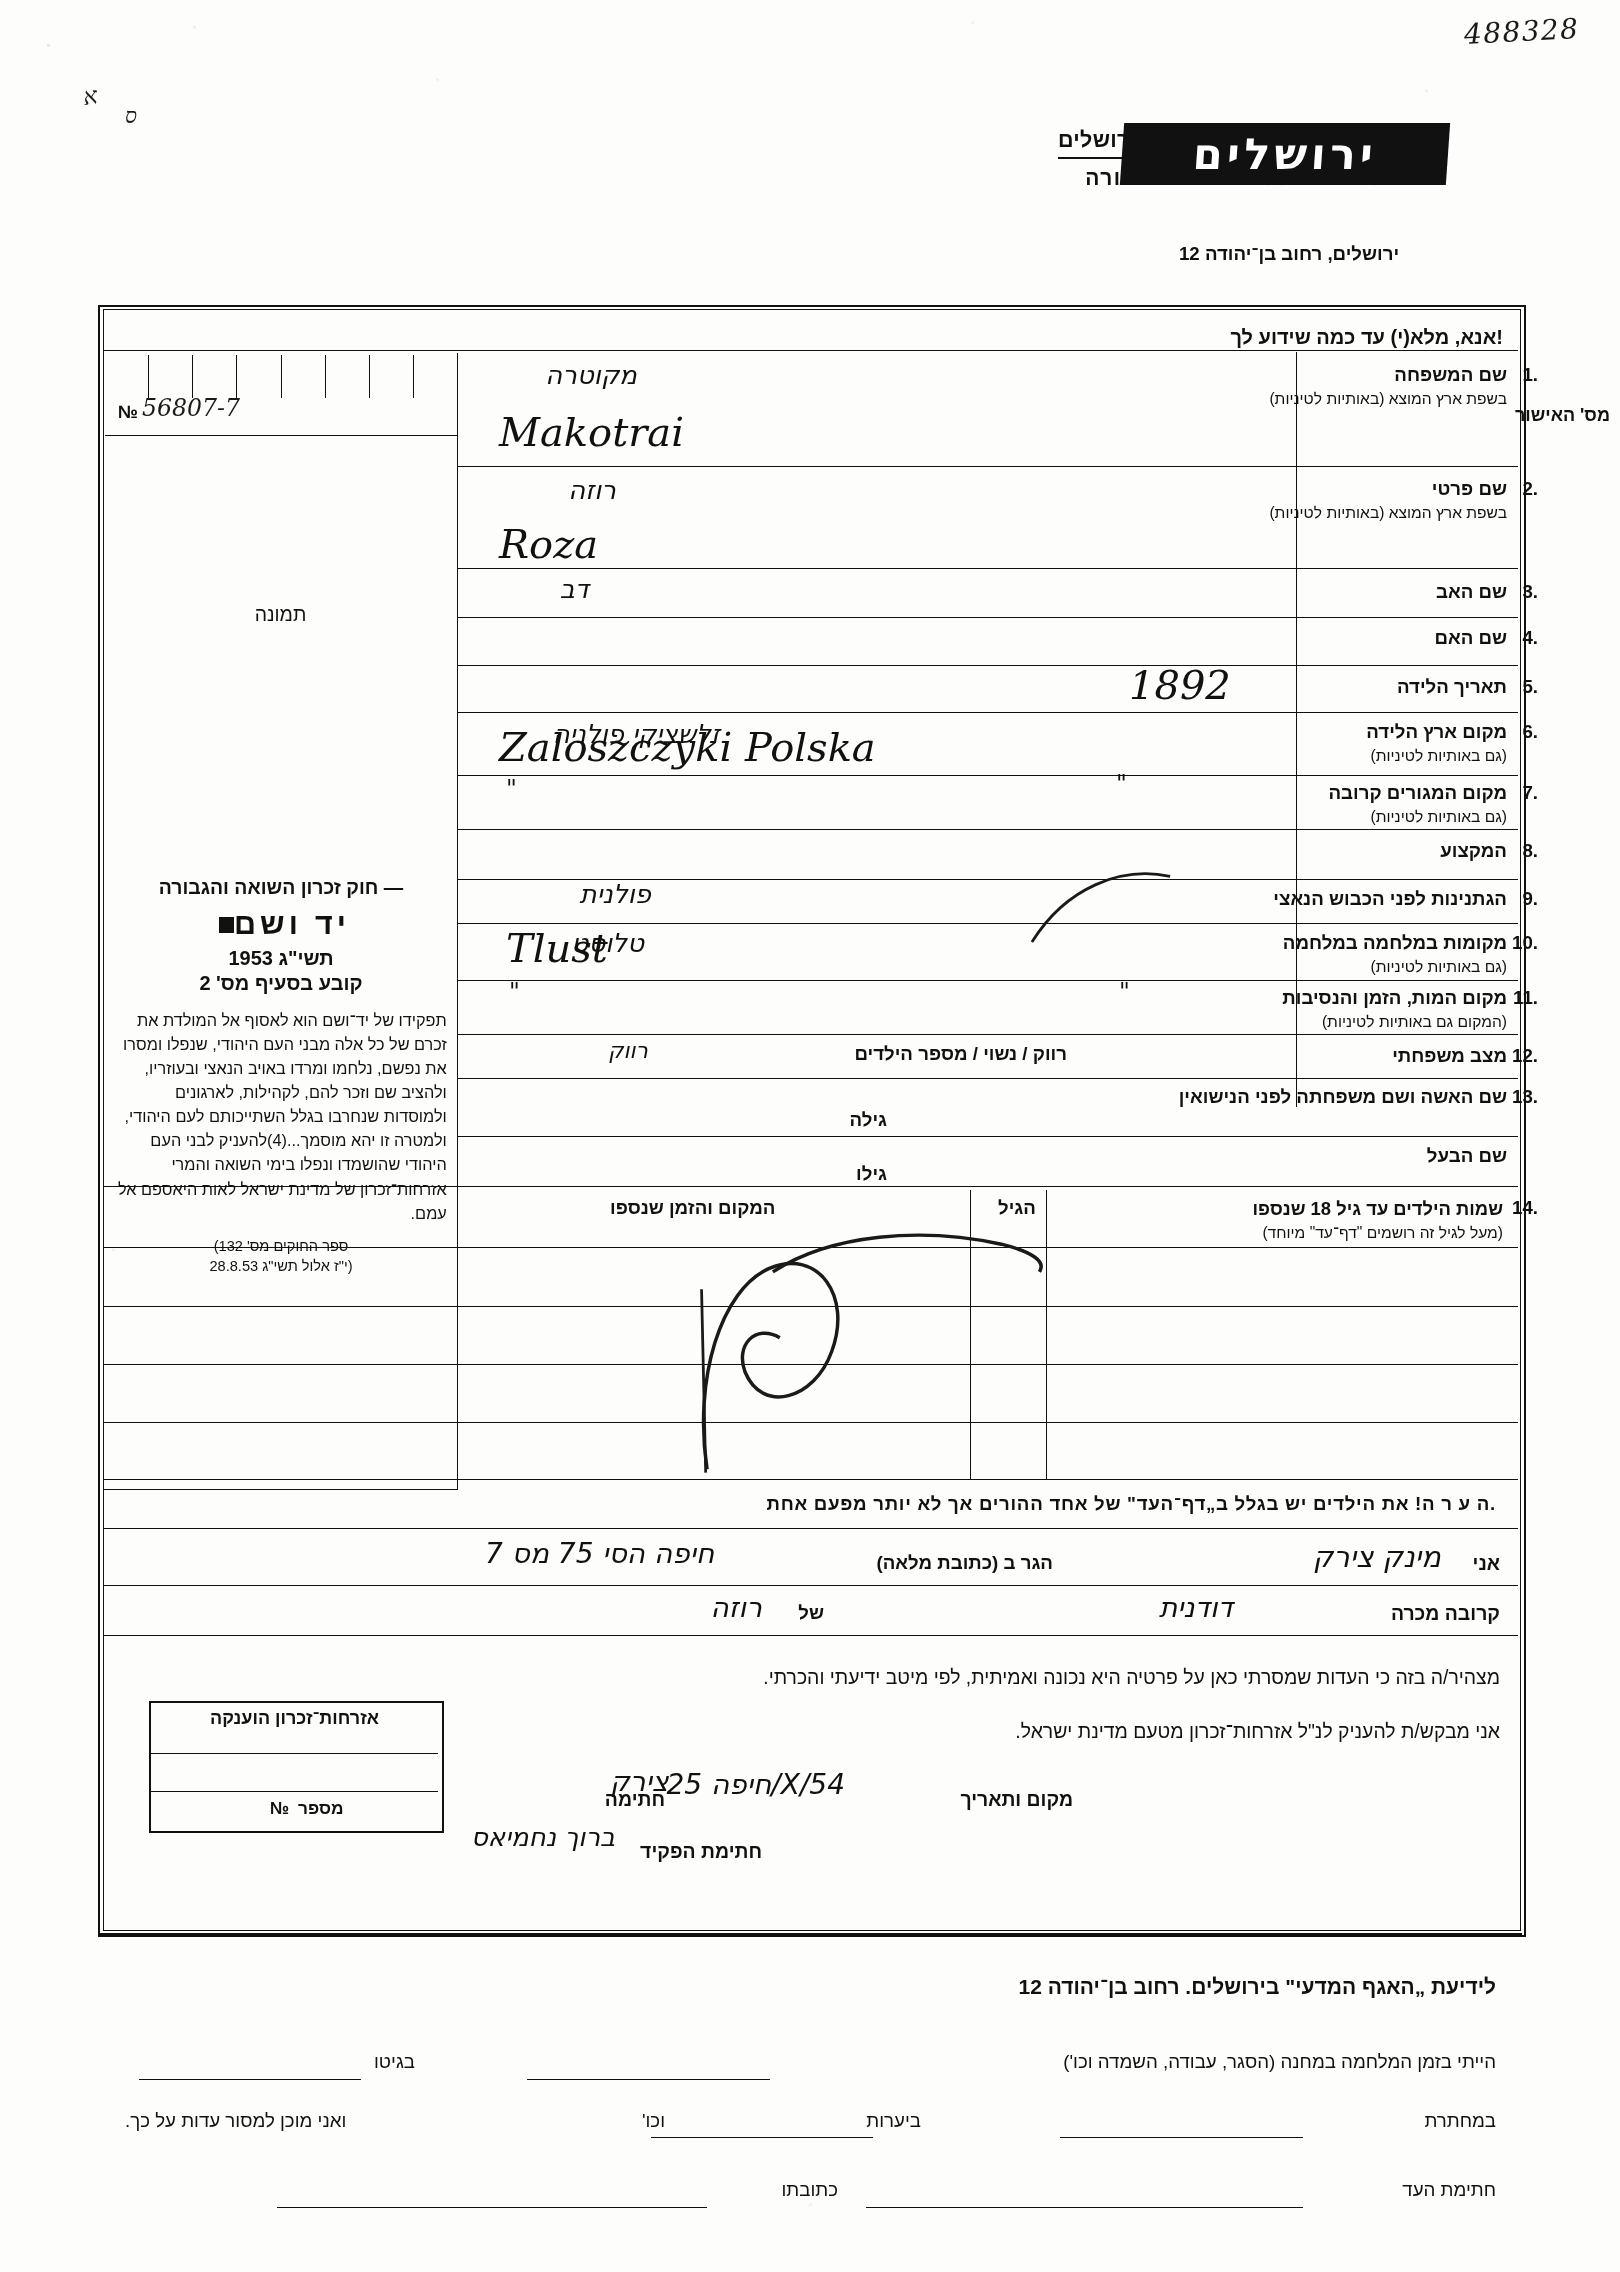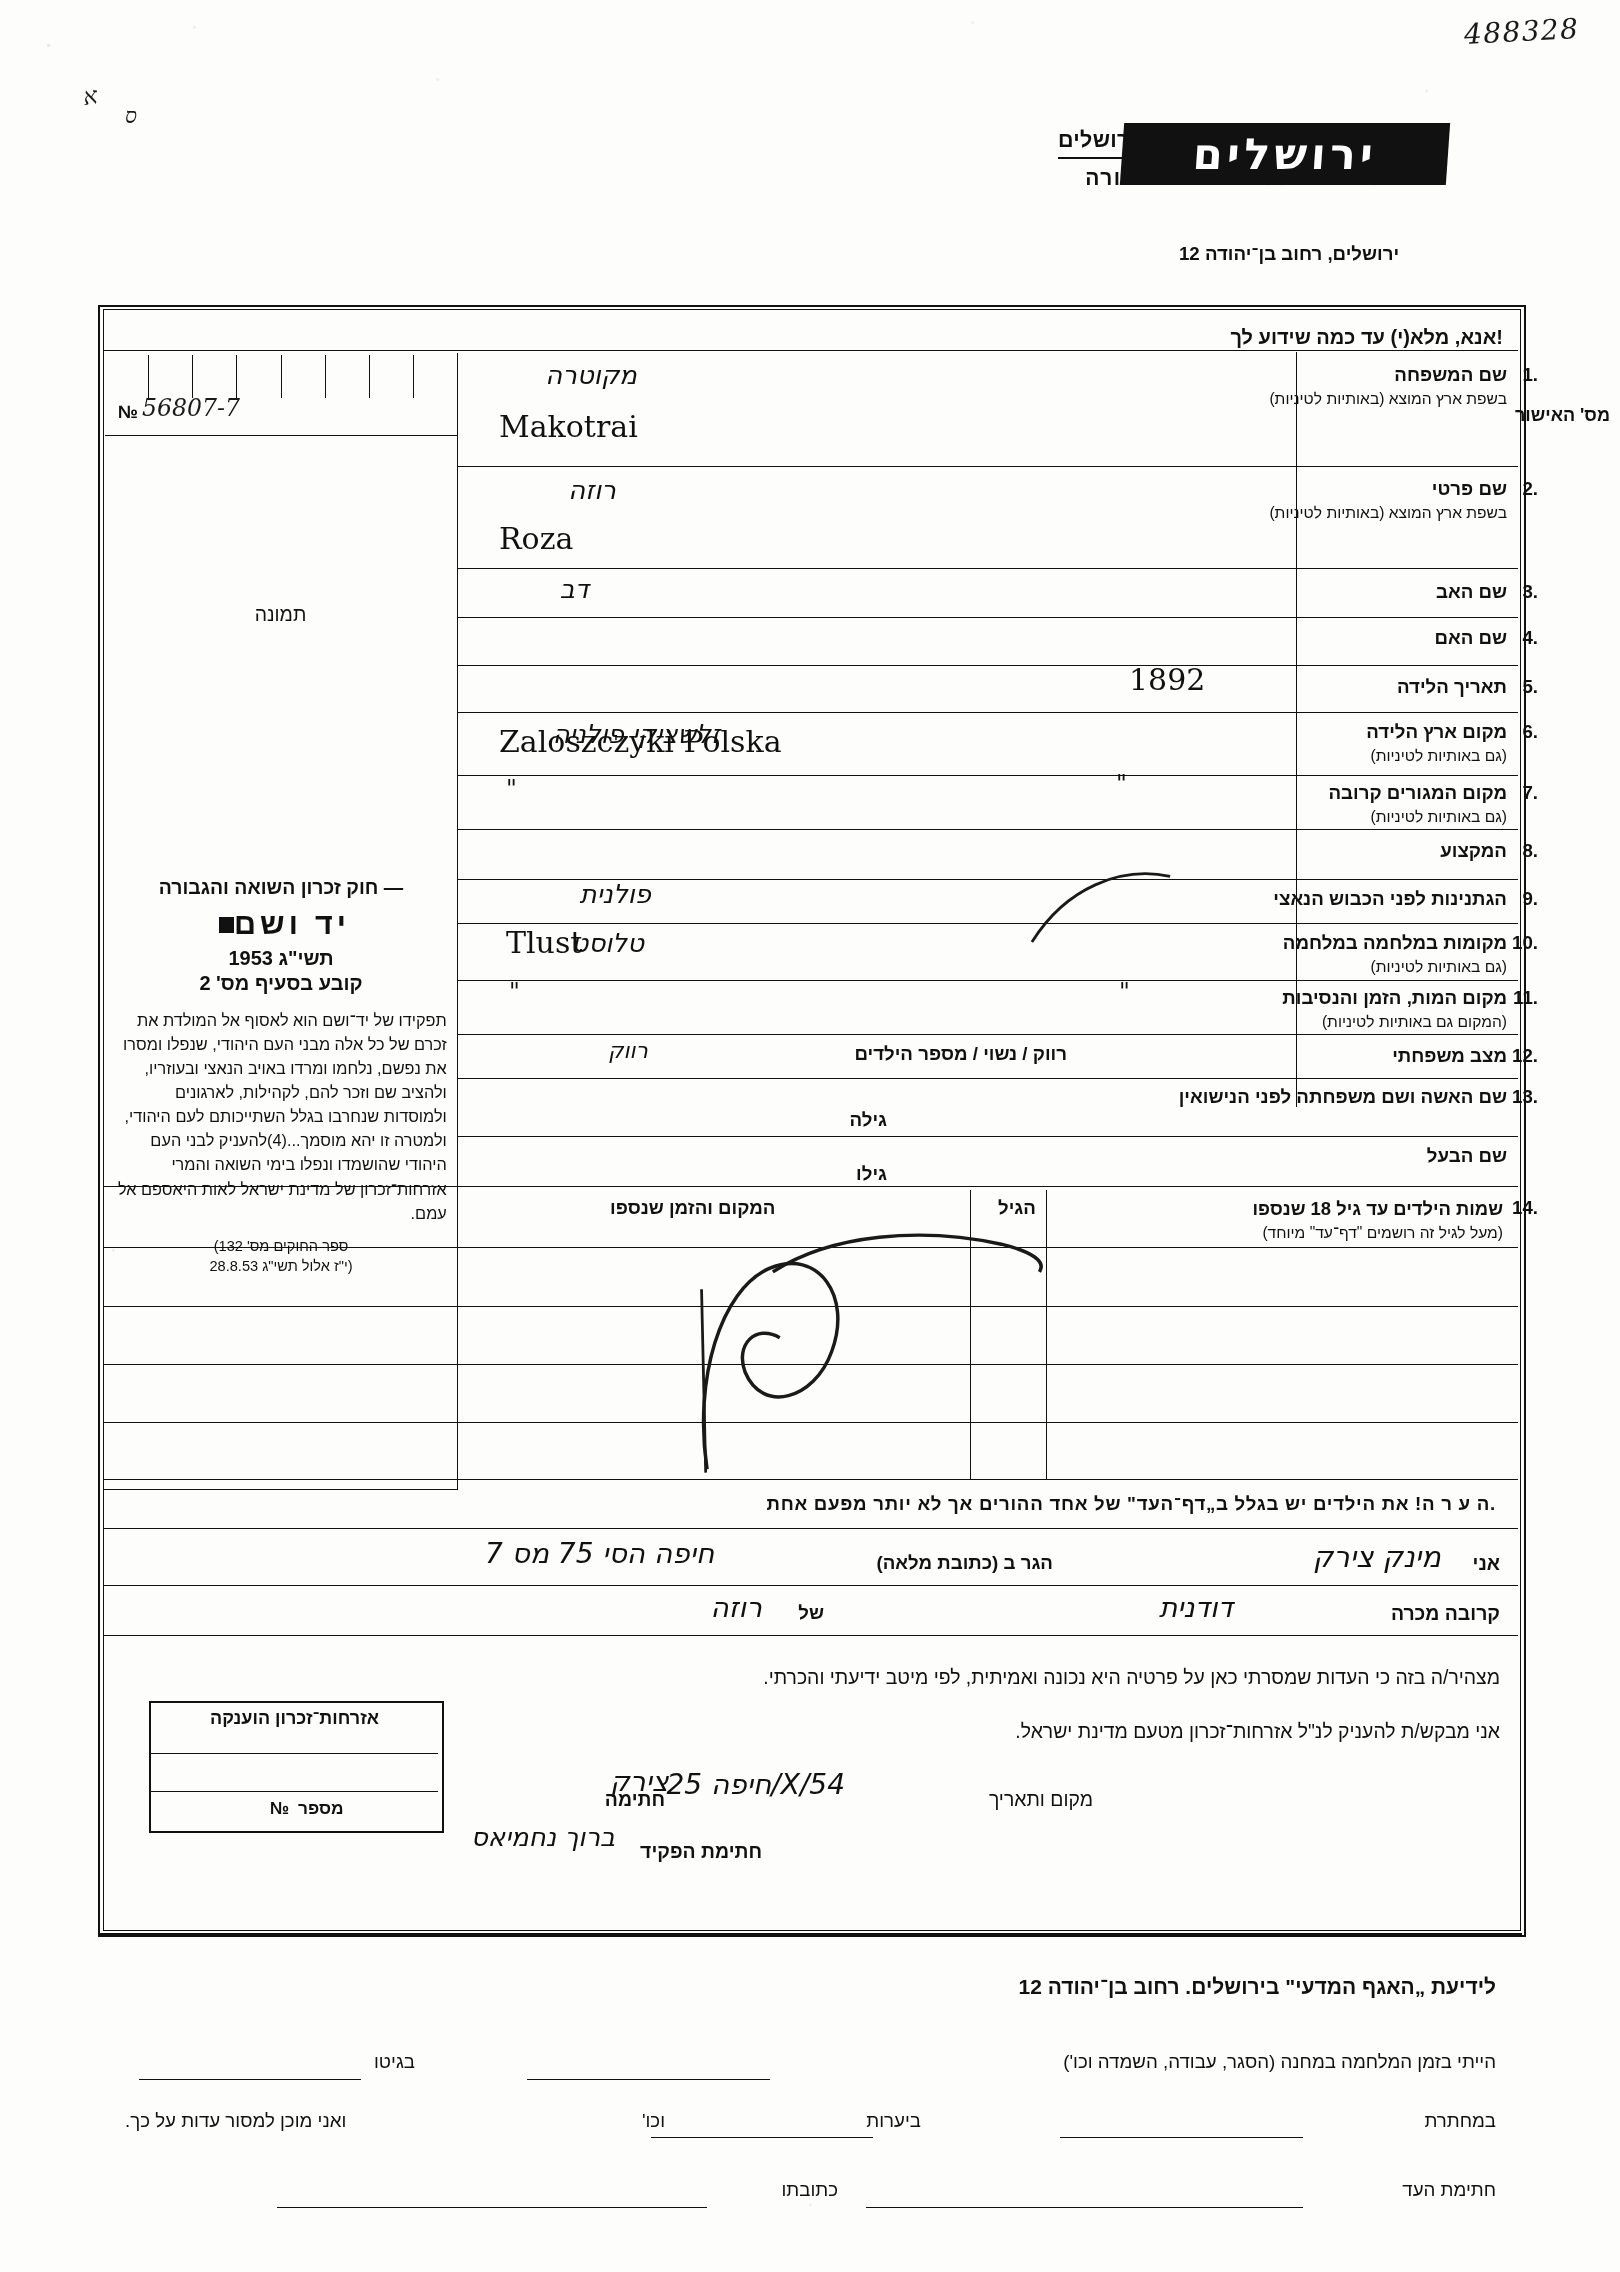--- a/index.html
+++ b/index.html
@@ -156,21 +156,21 @@
     font-size:18.7px; font-weight:bold; line-height:1.22;
   }
   .labelcell .sub{font-weight:normal; font-size:15.6px;}
   .num{
     position:absolute; right:83px; font-size:18.7px; font-weight:bold;
   }
   .vline{
     position:absolute; border-left:1.4px solid #111;
   }
   .fill-lat{
-    position:absolute; font-family:"DejaVu Serif", serif; font-size:30px;
+    position:absolute; font-family:"DejaVu Serif", serif; font-style:italic; font-size:40px;
   }
   .fill-heb{
     position:absolute; font-family:"DejaVu Sans", sans-serif; font-style:italic; font-size:26px;
   }
   .ditto{
     position:absolute; font-family:"DejaVu Serif", serif; font-size:23.6px;
   }
 
   
   .kids-head{
@@ -425,21 +425,21 @@
 
   <div class="decl" style="top:1602px;">קרובה מכרה</div>
   <div class="fill-heb" style="right:388px;top:1591px;font-size:28px;">דודנית</div>
   <div style="position:absolute;right:797px;top:1602px;font-size:18.7px;font-weight:bold;">של</div>
   <div class="fill-heb" style="right:859px;top:1591px;font-size:28px;">רוזה</div>
   <div class="rule" style="left:104px;width:1414px;top:1635px;"></div>
 
   <div class="decl-body" style="top:1663px;">מצהיר/ה בזה כי העדות שמסרתי כאן על פרטיה היא נכונה ואמיתית, לפי מיטב ידיעתי והכרתי.</div>
   <div class="decl-body" style="top:1717px;">אני מבקש/ת להעניק לנ"ל אזרחות־זכרון מטעם מדינת ישראל.</div>
 
-  <div style="position:absolute;right:528px;top:1788px;font-size:19.4px;font-weight:normal;direction:rtl;">מקום ותאריך</div>
+  <div style="position:absolute;right:548px;top:1788px;font-size:19.4px;font-weight:bold;direction:rtl;">מקום ותאריך</div>
   <div class="fill-heb" style="right:776px;top:1768px;font-size:28px;">חיפה 25/X/54</div>
   <div style="position:absolute;right:956px;top:1788px;font-size:19.4px;font-weight:bold;">חתימה</div>
   <div class="signature-big" style="left:610px;top:1765px;">צירק</div>
 
   <div style="position:absolute;right:859px;top:1840px;font-size:19.4px;font-weight:bold;direction:rtl;">חתימת הפקיד</div>
   <div class="signature-big" style="left:471px;top:1822px;font-size:26px;">ברוך נחמיאס</div>
 
   <div class="stamp-box"></div>
   <div class="stamp-title">אזרחות־זכרון הוענקה</div>
   <div class="stamp-rule"></div>

